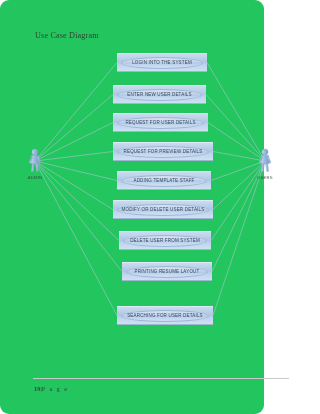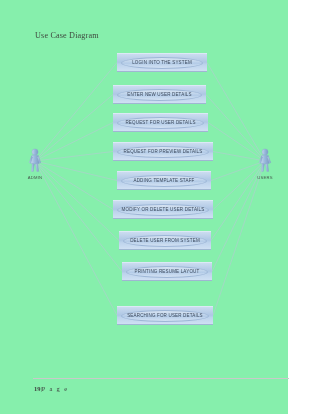--- a/index.html
+++ b/index.html
@@ -11,23 +11,24 @@
     width: 320px;
     height: 414px;
     position: relative;
     overflow: hidden;
     font-family: "Liberation Sans", sans-serif;
   }
 
   #page {
     position: absolute;
     inset: 0;
-    width: 288px;
+    width: 264px;
     height: 414px;
-    background: #86efac;
+    background: #22c55e;
+    border-radius: 9px;
   }
 
   
   #doc-title {
     position: absolute;
     left: 35px;
     top: 31px;
     font-family: "Liberation Serif", serif;
     font-size: 8.2px;
     color: #35312f;

